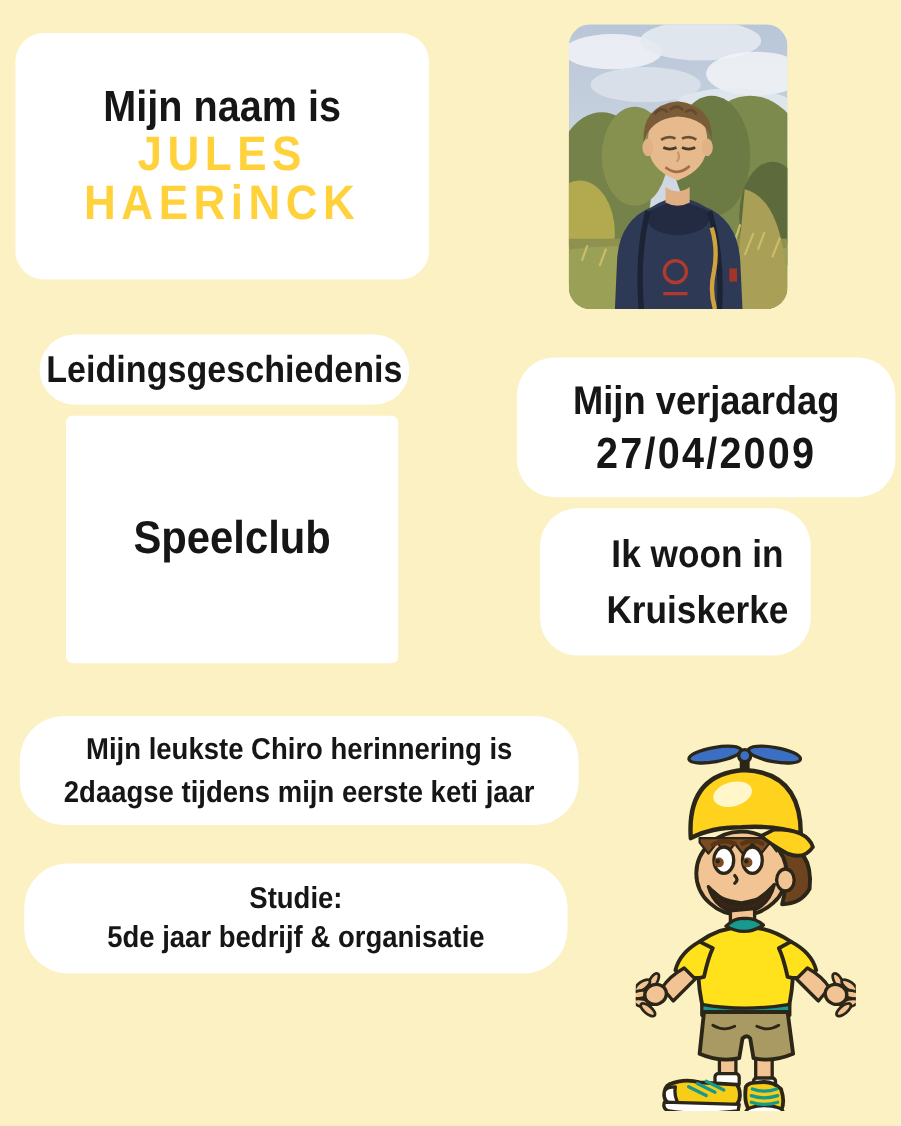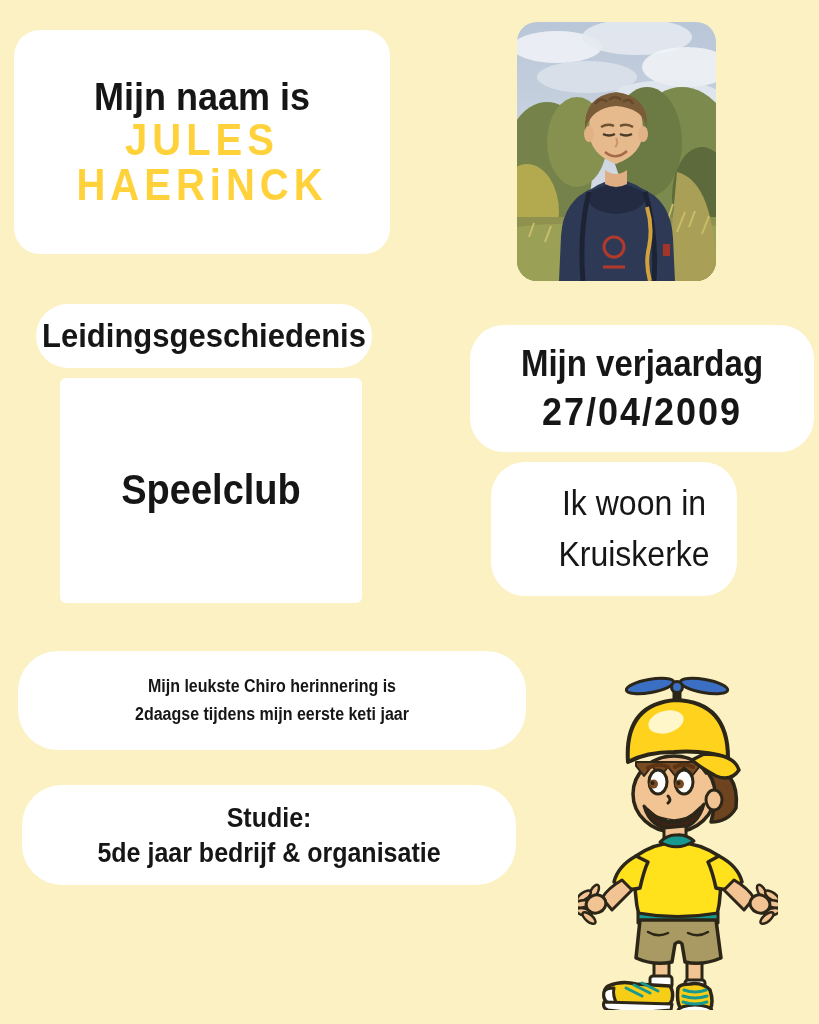--- a/index.html
+++ b/index.html
@@ -30,22 +30,22 @@
 
   .photo {
     position: absolute; left: 517px; top: 22px; width: 199px; height: 259px;
     border-radius: 20px; overflow: hidden; margin: 0; padding: 0;
   }
 
   .history-pill   { left: 36px;  top: 304px; width: 336px; height: 64px;  border-radius: 32px; font-size: 31px; font-weight: 600; }
   .group-card     { left: 60px;  top: 378px; width: 302px; height: 225px; border-radius: 6px; font-size: 38px; font-weight: 600; }
   .birthday-card  { left: 470px; top: 305px; width: 344px; height: 127px; border-radius: 34px; font-size: 33px; font-weight: 600; gap: 8px; margin-top: 20px; }
   .birthday-date  { font-size: 36px; letter-spacing: 2px; }
-  .residence-card { left: 491px; top: 462px; width: 246px; height: 134px; border-radius: 34px; font-size: 32px; font-weight: 400; gap: 14px; padding-left: 40px; }
-  .memory-card    { left: 18px;  top: 651px; width: 508px; height: 99px;  border-radius: 40px; font-size: 16px; font-weight: 600; gap: 10px; }
+  .residence-card { left: 491px; top: 462px; width: 246px; height: 134px; border-radius: 34px; font-size: 32px; font-weight: 700; gap: 14px; padding-left: 40px; }
+  .memory-card    { left: 18px;  top: 651px; width: 508px; height: 99px;  border-radius: 40px; font-size: 25px; font-weight: 600; gap: 10px; }
   .study-card     { left: 22px;  top: 785px; width: 494px; height: 100px; border-radius: 40px; font-size: 25px; font-weight: 600; gap: 6px; }
 
   .mascot { position: absolute; left: 578px; top: 670px; width: 200px; height: 340px; }
   .mascot svg, .photo svg { display: block; }
 </style>
 </head>
 <body>
 
 <div class="poster">
 

